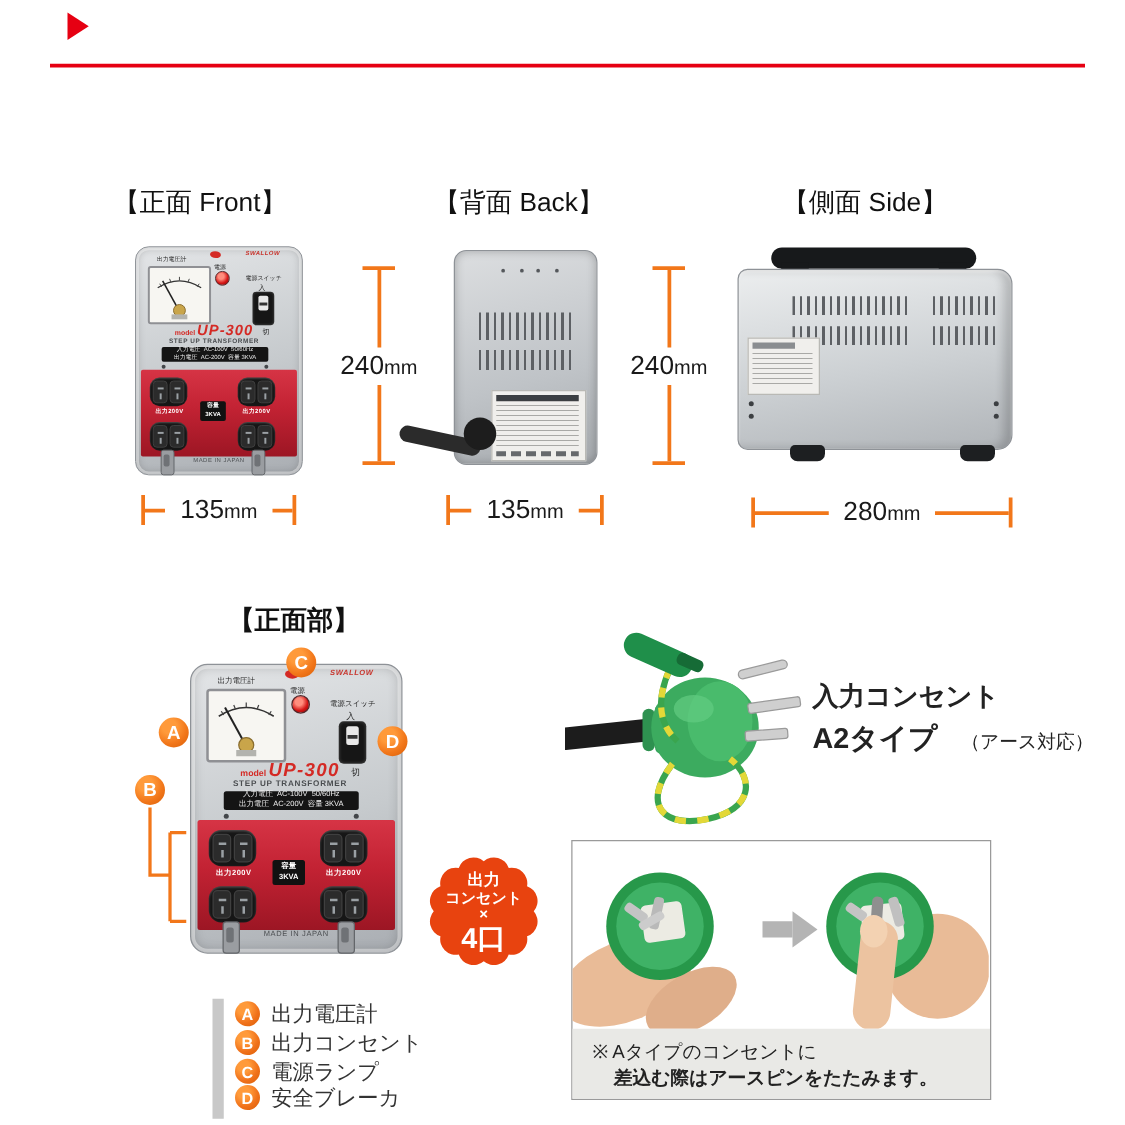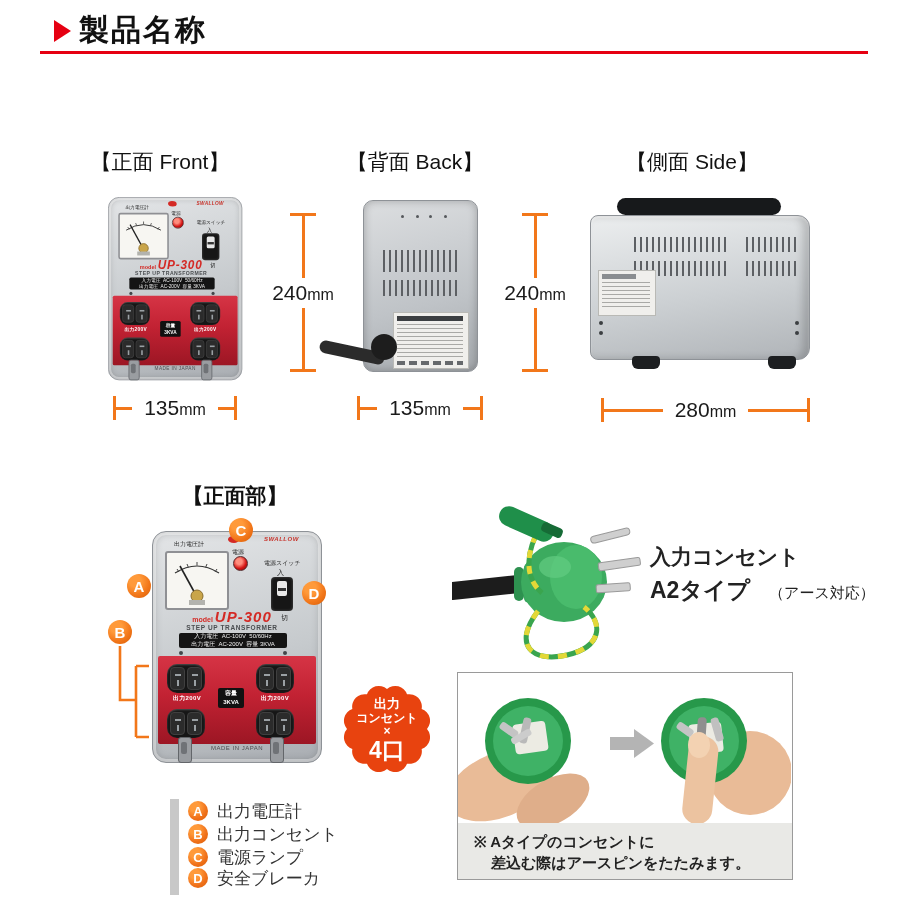--- a/index.html
+++ b/index.html
@@ -119,38 +119,37 @@
   .bt4{font-size:23px;font-weight:bold;line-height:25px;}
 
   
   .plug-t1{position:absolute;left:650px;top:543px;font-size:21px;font-weight:600;color:#222;}
   .plug-t2{position:absolute;left:650px;top:575px;font-size:15px;color:#222;display:flex;align-items:baseline;}
   .plug-t2 b{font-size:23px;font-weight:bold;margin-right:19px;}
 
   
   .nbox{position:absolute;left:457px;top:672px;width:336px;height:208px;border:1.5px solid #9a9a9a;background:#fff;box-sizing:border-box;}
   .nbox-strip{position:absolute;left:0;right:0;bottom:0;height:56px;background:#e9e9e6;padding:8px 0 0 16px;box-sizing:border-box;}
-  .nb-l1{font-size:15px;font-weight:bold;color:#222;line-height:21px;}
+  .nb-l1{font-size:15px;font-weight:normal;color:#222;line-height:21px;}
   .nb-l2{font-size:15px;font-weight:bold;color:#222;line-height:21px;padding-left:17px;}
 
   
   .leg-bar{position:absolute;left:170px;top:799px;width:9px;height:96px;background:#c8c8c8;}
   .leg-row{position:absolute;left:188px;height:20px;display:flex;align-items:center;gap:9px;}
   .leg-key{width:20px;height:20px;border-radius:50%;background:radial-gradient(circle at 35% 30%, #ff9a3a 0 25%, #f0711a 60%, #d85d05 100%);
            color:#fff;font-size:13px;font-weight:bold;display:flex;align-items:center;justify-content:center;flex:none;}
   .leg-label{font-size:17px;font-weight:500;color:#333;white-space:nowrap;}
 </style>
 </head>
 <body>
 
 <div class="canvas">
 
   <div class="hdr">
     <span class="hdr-tri"></span>
-    <span class="hdr-title">製品名称</span>
   </div>
   <div class="hdr-line"></div>
 
   <div class="sec-title" style="left:60px;top:148px;">【正面 Front】</div>
   <div class="sec-title" style="left:315px;top:148px;">【背面 Back】</div>
   <div class="sec-title" style="left:592px;top:148px;">【側面 Side】</div>
 
   <div class="abs" style="left:108px;top:197px;">
     <div class="fp fp--small">
       <div class="fp-body"></div>

